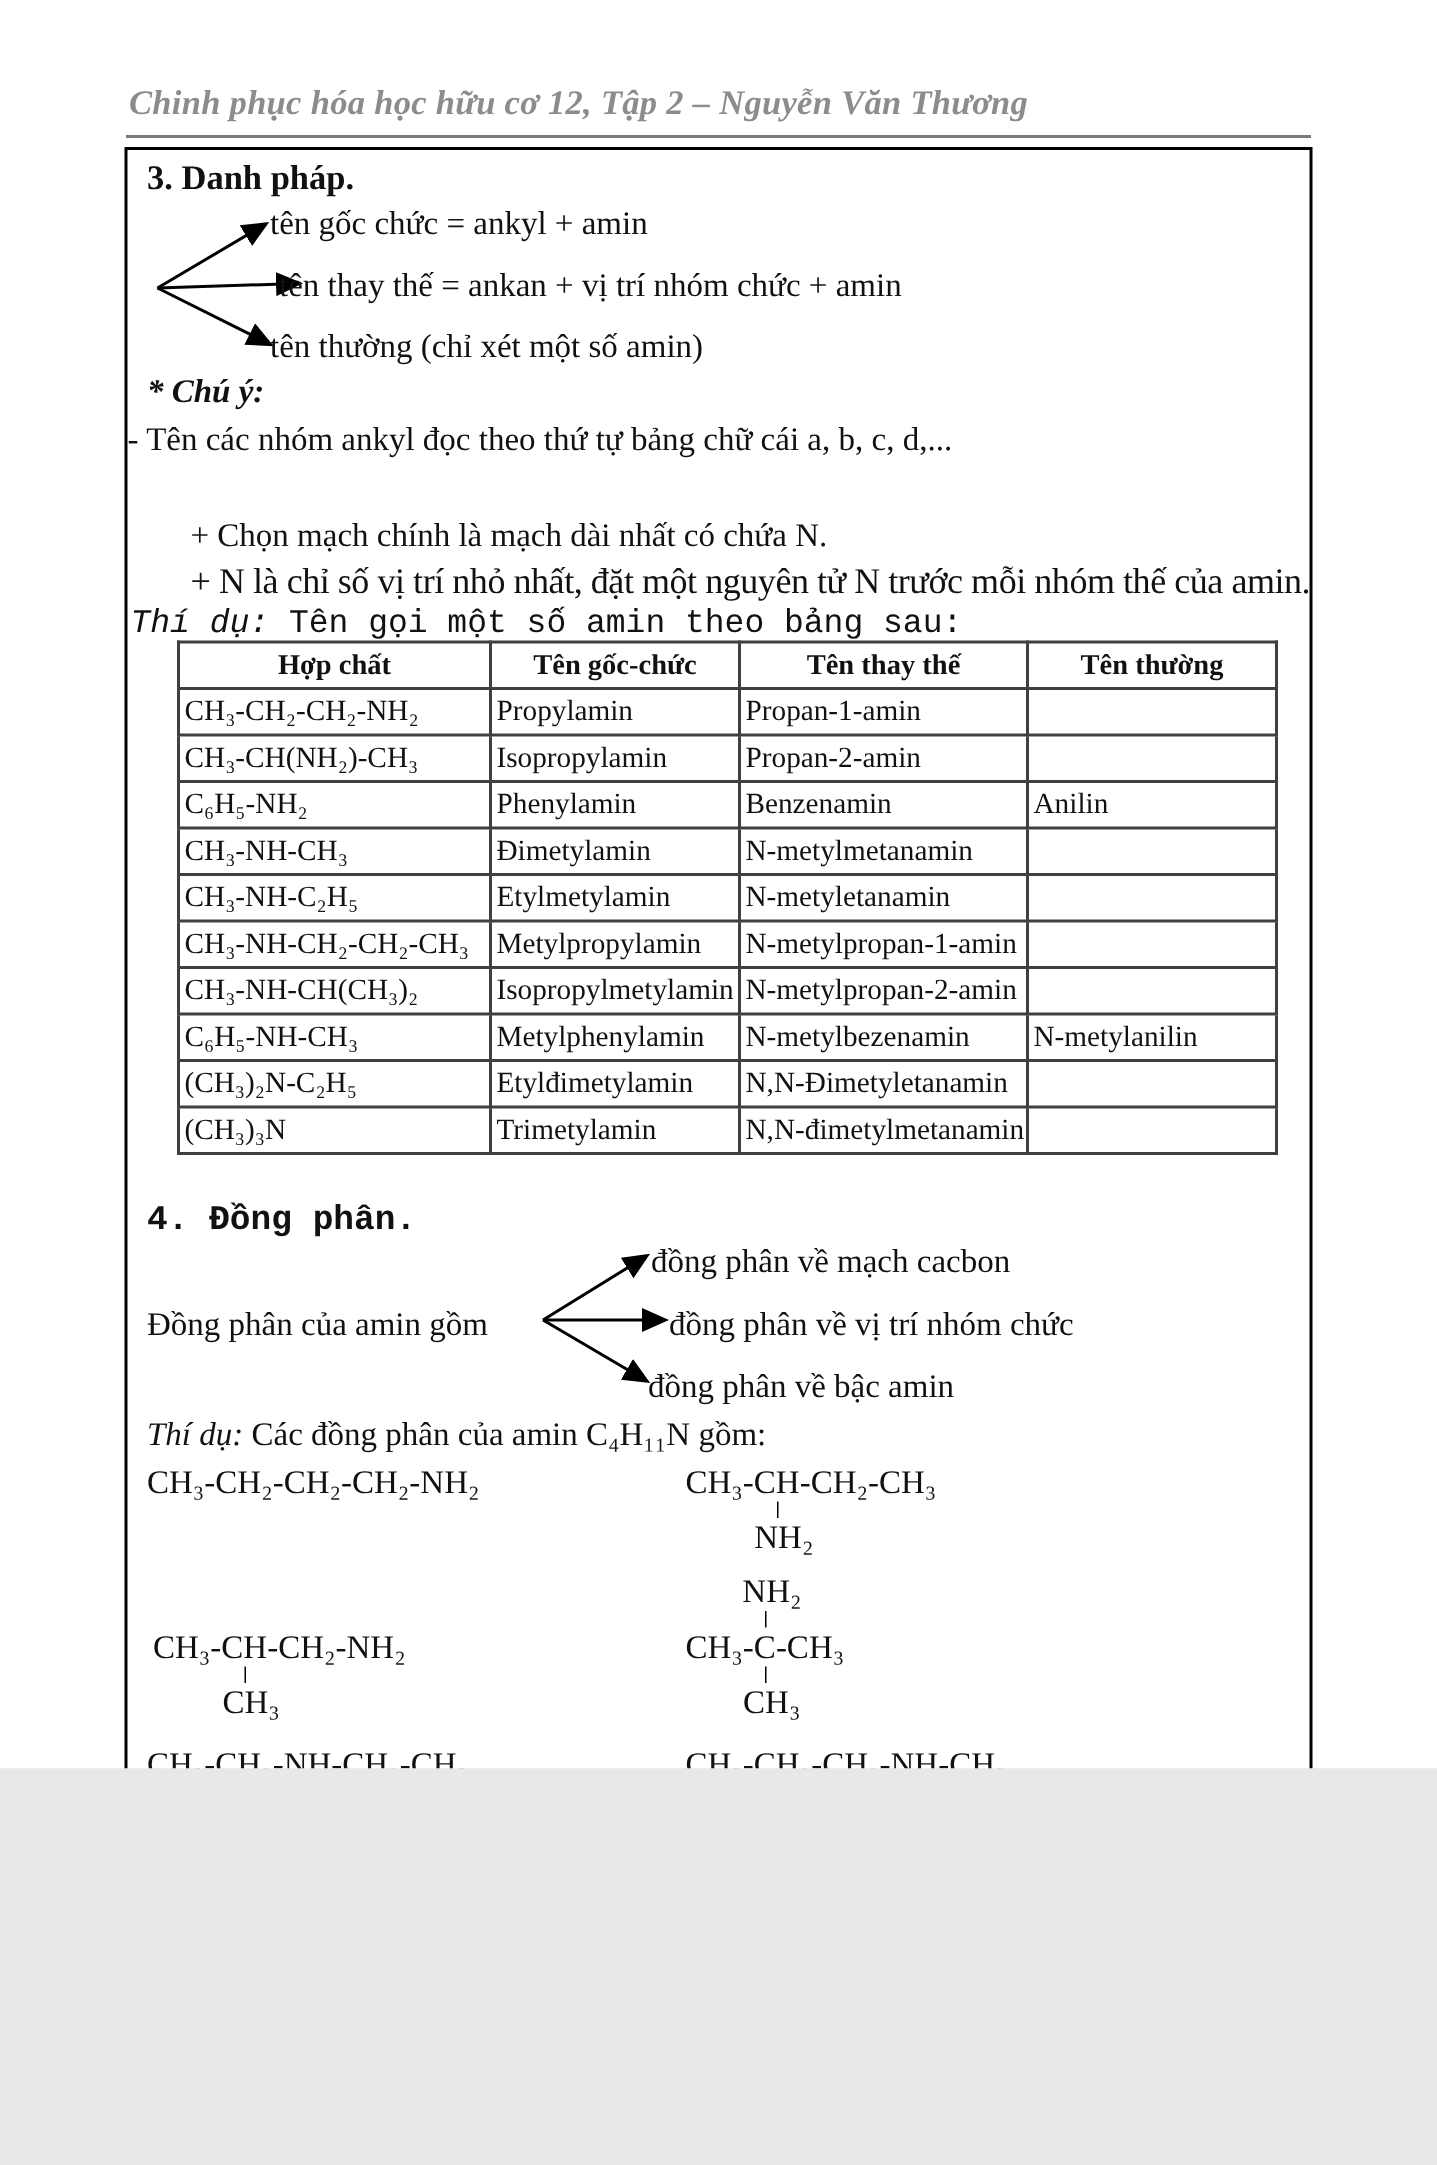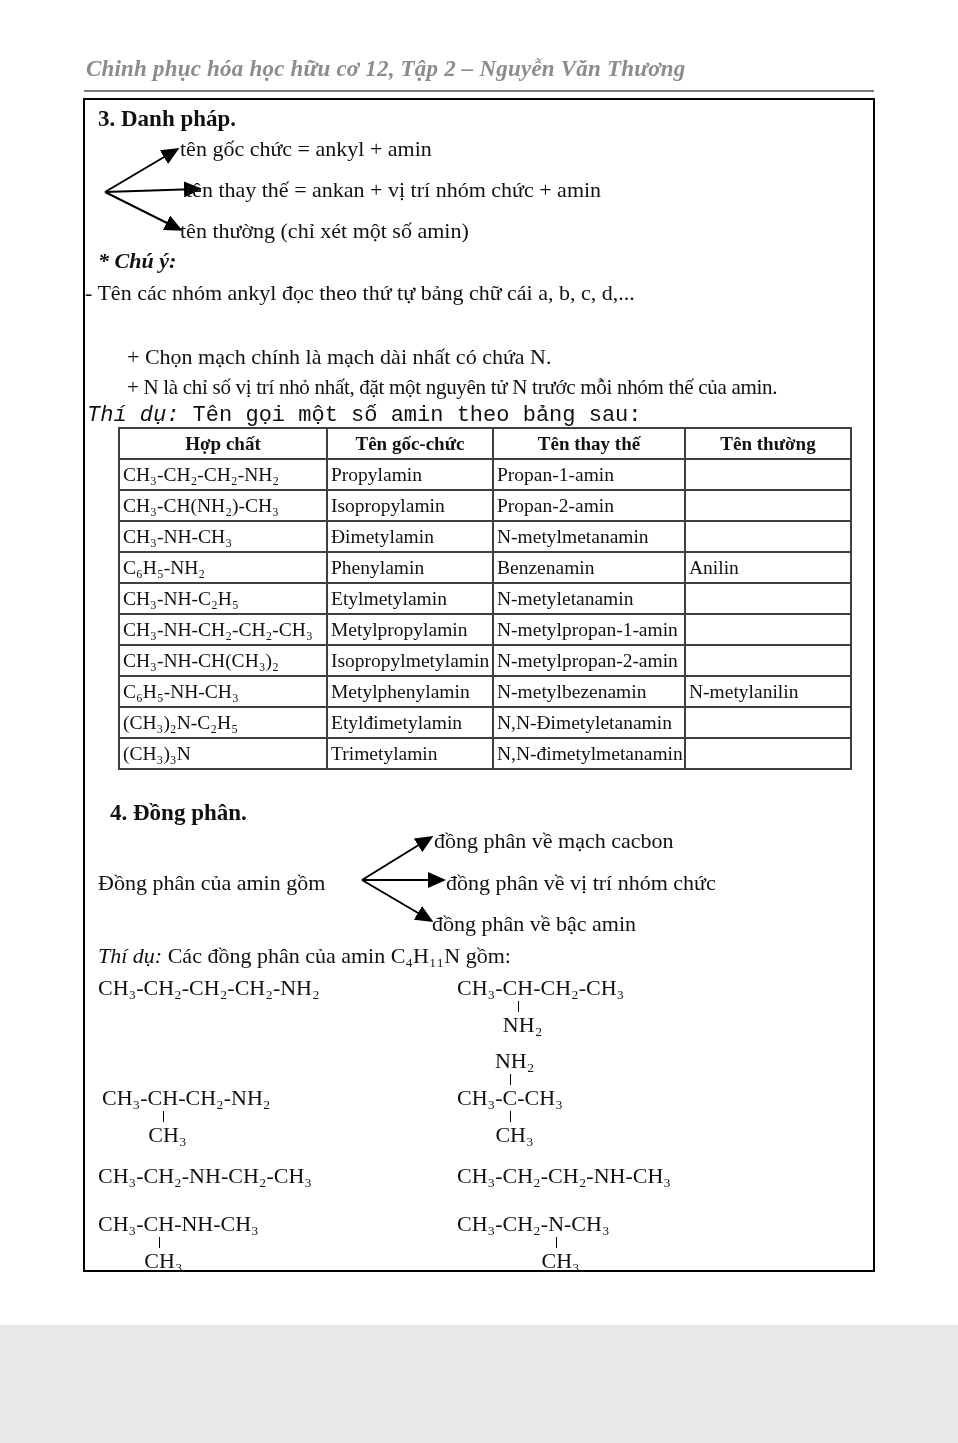--- a/index.html
+++ b/index.html
@@ -1,32 +1,32 @@
 <!DOCTYPE html>
 <html><head>
 <meta charset="utf-8">
 <style>
   html,body{margin:0;padding:0;background:#e8e8e8;}
   .page{
-    position:relative;width:958px;height:1325px;background:#ffffff;
+    position:relative;width:958px;height:1179px;background:#ffffff;
     font-family:"Liberation Serif","DejaVu Serif",serif;color:#111;
     overflow:hidden;margin:0 auto;
   }
   
   .hdr-title{
     position:absolute;left:86px;top:56px;font-size:23px;font-style:italic;
     font-weight:bold;color:#8c8c8c;white-space:nowrap;letter-spacing:.2px;
   }
   .hdr-rule{position:absolute;left:84px;top:90px;width:790px;border-top:2px solid #7a7a7a;}
   
   .box{position:absolute;left:83px;top:98px;width:788px;height:1170px;border:2px solid #000;}
   .abs{position:absolute;white-space:nowrap;}
   .h-num{font-size:23px;font-weight:bold;}
   .body-t{font-size:22px;}
-  .small-t{font-size:21px;letter-spacing:-0.3px;}
+  .small-t{font-size:24px;letter-spacing:-0.3px;}
   .it{font-style:italic;}
   .bi{font-style:italic;font-weight:bold;}
   svg.arrows{position:absolute;overflow:visible;}
   svg.arrows line{stroke:#000;stroke-width:2;}
   
   table.amine{
     border-collapse:collapse;table-layout:fixed;width:732px;font-size:19px;
   }
   table.amine th,table.amine td{
     border:2px solid #404040;height:29px;padding:0 3px;overflow:hidden;white-space:nowrap;
@@ -102,32 +102,32 @@
             <td>Propan-1-amin</td>
             <td></td>
           </tr>
           <tr>
             <td>CH₃-CH(NH₂)-CH₃</td>
             <td>Isopropylamin</td>
             <td>Propan-2-amin</td>
             <td></td>
           </tr>
           <tr>
-            <td>CH₃-NH-CH₃</td>
-            <td>Đimetylamin</td>
-            <td>N-metylmetanamin</td>
-            <td></td>
-          </tr>
-          <tr>
             <td>C₆H₅-NH₂</td>
             <td>Phenylamin</td>
             <td>Benzenamin</td>
             <td>Anilin</td>
           </tr>
           <tr>
+            <td>CH₃-NH-CH₃</td>
+            <td>Đimetylamin</td>
+            <td>N-metylmetanamin</td>
+            <td></td>
+          </tr>
+          <tr>
             <td>CH₃-NH-C₂H₅</td>
             <td>Etylmetylamin</td>
             <td>N-metyletanamin</td>
             <td></td>
           </tr>
           <tr>
             <td>CH₃-NH-CH₂-CH₂-CH₃</td>
             <td>Metylpropylamin</td>
             <td>N-metylpropan-1-amin</td>
             <td></td>
@@ -152,21 +152,21 @@
           </tr>
           <tr>
             <td>(CH₃)₃N</td>
             <td>Trimetylamin</td>
             <td>N,N-đimetylmetanamin</td>
             <td></td>
           </tr>
         </tbody>
     </table>
 
-    <div class="abs h-num" style="left:25px;top:700px;">4.  Đồng phân.</div>
+    <div class="abs h-num" style="left:13px;top:700px;font-family:Liberation Mono, monospace;">4.  Đồng phân.</div>
 
     <div class="abs body-t" style="left:13px;top:770px;">Đồng phân của amin gồm</div>
 
     <svg class="arrows" style="left:268px;top:732px;" width="100" height="96">
       <line x1="9" y1="48" x2="77" y2="6" marker-end="url(#ah)"></line>
       <line x1="9" y1="48" x2="89" y2="48" marker-end="url(#ah)"></line>
       <line x1="9" y1="48" x2="77" y2="88" marker-end="url(#ah)"></line>
     </svg>
 
     <div class="abs body-t" style="left:349px;top:728px;">đồng phân về mạch cacbon</div>

